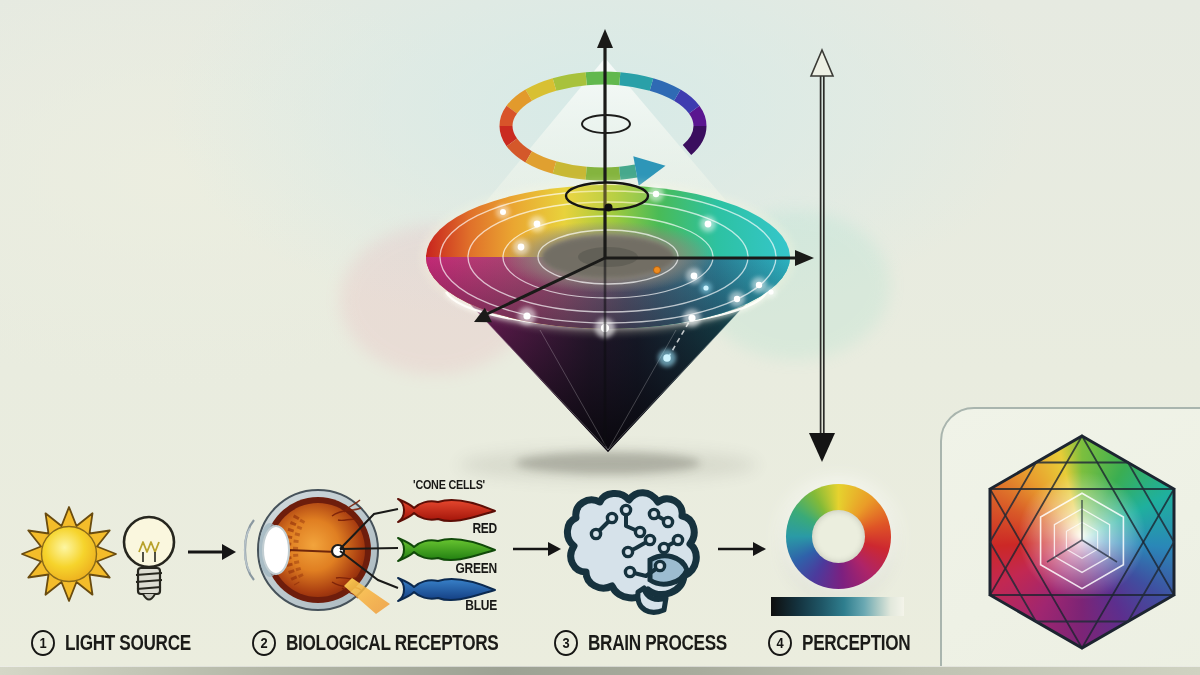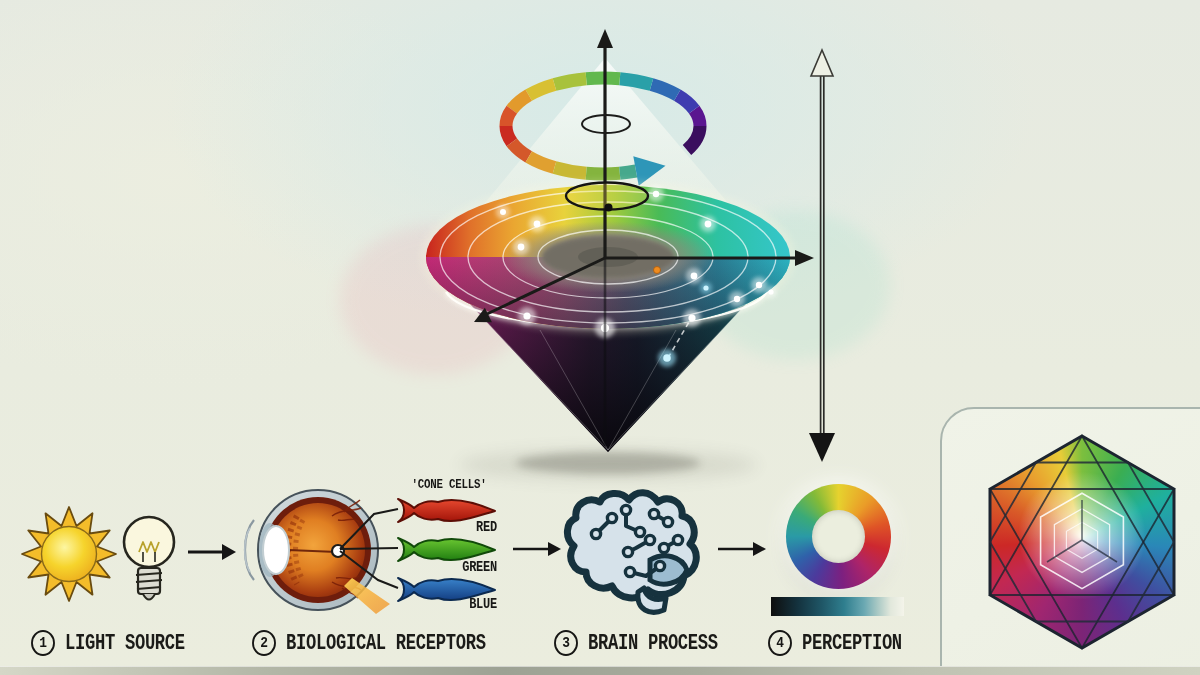--- a/index.html
+++ b/index.html
@@ -1,18 +1,18 @@
 <!DOCTYPE html>
 <html><head>
 <meta charset="utf-8">
 <style>
   html,body{margin:0;padding:0;background:#dfe2d6;}
   .canvas{
     position:relative;width:1200px;height:675px;overflow:hidden;
-    font-family:Liberation Mono, monospace;
+    font-family:Liberation Sans, sans-serif;
     background-color:#e9ecdf;
     background-image:
       radial-gradient(ellipse 620px 320px at 600px 110px, rgba(214,234,232,.95), rgba(214,234,232,0) 70%),
       radial-gradient(ellipse 500px 300px at 170px 180px, rgba(236,238,224,.9), rgba(236,238,224,0) 70%),
       linear-gradient(180deg,#e6eae1 0%,#e9ecdf 55%,#ebedde 100%);
   }
   .abs{position:absolute;}
   svg{display:block;overflow:visible;}
 
   

